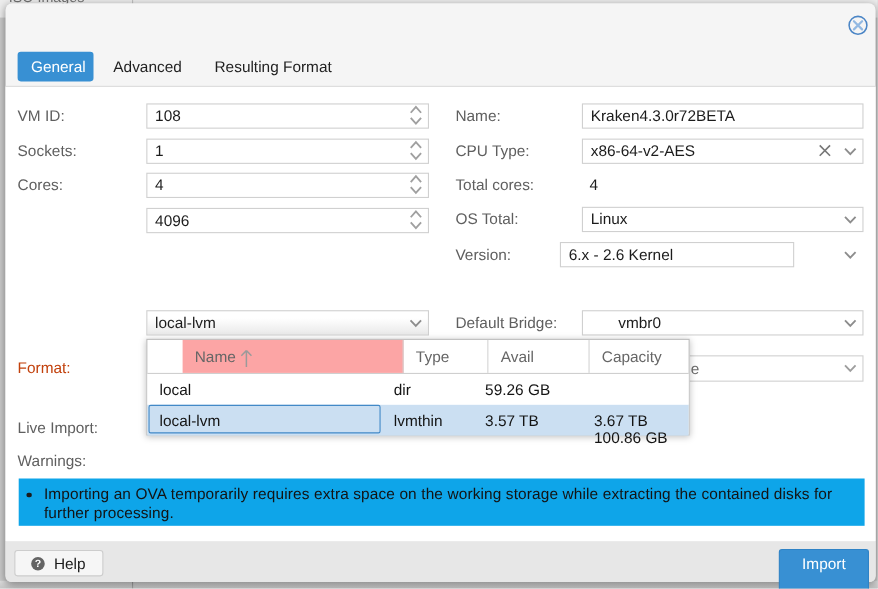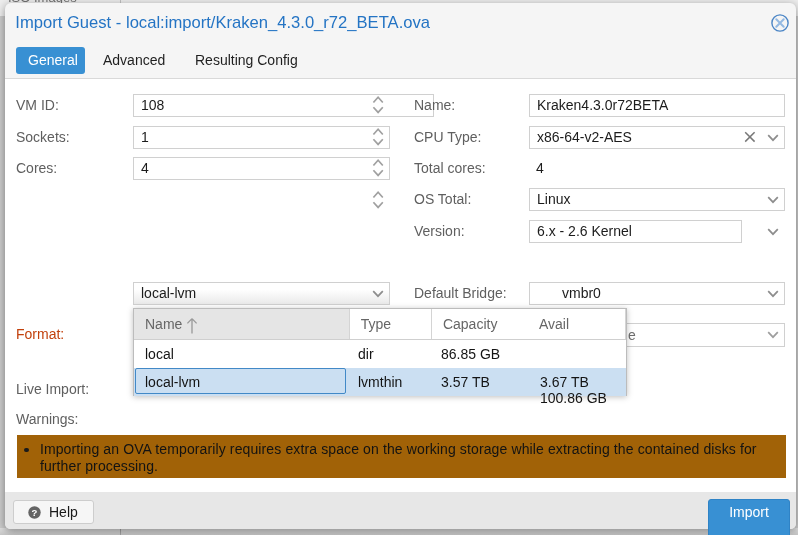--- a/index.html
+++ b/index.html
@@ -32,58 +32,58 @@
 svg { display:block; }
 
 #grid { left:128px; top:305px; width:494px; height:88px; background:#fff; border:1px solid #bcbcbc;
   box-shadow:0 1px 6px rgba(0,0,0,.25); z-index:5; }
 .gh { height:31px; border-bottom:1px solid #cfcfcf; display:flex; }
 .ghc { font-size:14px; color:#666; line-height:30px; padding-left:11px; border-right:1px solid #d4d4d4; }
 .gr { height:28px; display:flex; }
 .grc { font-size:14px; color:#141414; line-height:28px; padding-left:11px; }
 #focus { left:129.9px; top:365px; width:211.5px; height:25.5px; border:1px solid #4289c7; border-radius:2px; z-index:6; }
 
-#warn { left:12px; top:432px; width:769px; height:43px; background:#a16207; font-size:14px; color:#131313; letter-spacing:0.12px; }
+#warn { left:12px; top:432px; width:769px; height:43px; background:#0ea5e9; font-size:14px; color:#131313; letter-spacing:0.12px; }
 #warn .b { position:absolute; left:7.4px; top:12.6px; width:4.8px; height:4.8px; border-radius:50%; background:#1b1b1b; }
 #warn .t { position:absolute; left:22.9px; top:5.8px; line-height:17.2px; }
 
 #helpbtn { left:8px; top:497px; width:81px; height:24px; background:#f6f6f6; border:1px solid #cdcdcd;
   border-radius:3px; font-size:14px; color:#1a1a1a; line-height:22px; text-align:left; }
 #importbtn { left:703px; top:496px; width:82px; height:41px; background:#3890d3; border:1px solid #2f83c6;
   border-radius:3px; font-size:14px; color:#fff; line-height:24px; text-align:center; }
 </style>
 </head>
 <body>
 <div id="bgtop" class="abs">
     <span id="isotext">ISO Images</span>
   </div>
 <div id="bgvline-t" class="abs"></div>
 <div id="bgbottom" class="abs"></div>
 <div id="bgvline-b" class="abs"></div>
 
 <div id="dlg" class="abs">
-  <div id="title" class="abs">Import Guest - local:import/Kraken_4.3.0_r72_BETA.ova</div>
 
   <svg class="abs" style="left:765px; top:10px;" width="20" height="20" viewBox="0 0 20 20">
     <circle cx="10" cy="10" r="8.1" fill="none" stroke="#4c86c6" stroke-width="1.4"></circle>
     <path d="M6.3 6.3 L13.7 13.7 M13.7 6.3 L6.3 13.7" stroke="#93b9e2" stroke-width="2" stroke-linecap="round"></path>
   </svg>
   <div class="tab-on abs">General</div>
   <div class="tab abs" style="left:98px;">Advanced</div>
-  <div class="tab abs" style="left:190px;">Resulting Config</div>
+  <div class="tab abs" style="left:190px;">Resulting Format</div>
   <div id="hline" class="abs"></div>
   <div id="bodyw" class="abs"></div>
   <div id="footer" class="abs"></div>
 
   <div class="lbl abs" style="left:11px; top:91px;">VM ID:</div>
-  <div class="fld abs" style="left:128px; top:91px; width:301px;">108</div>
+  <div class="fld abs" style="left:128px; top:91px; width:257px;">108</div>
   <div class="lbl abs" style="left:11px; top:122.5px;">Sockets:</div>
   <div class="fld abs" style="left:128px; top:122.5px; width:257px;">1</div>
   <div class="lbl abs" style="left:11px; top:154px;">Cores:</div>
   <div class="fld abs" style="left:128px; top:154px; width:257px;">4</div>
+  <div class="fld abs" style="left:128px; top:185.5px; width:257px;">4096</div>
 
   <svg class="abs" style="left:364px; top:91px;" width="18" height="22" viewBox="0 0 18 22">
     <path d="M4.4 8.5 L9.1 3.2 L13.8 8.5" fill="none" stroke="#a0a0a0" stroke-width="1.7"></path>
     <path d="M4.4 13.2 L9.1 18.4 L13.8 13.2" fill="none" stroke="#a0a0a0" stroke-width="1.7"></path>
   </svg>
   <svg class="abs" style="left:364px; top:122.5px;" width="18" height="22" viewBox="0 0 18 22">
     <path d="M4.4 8.5 L9.1 3.2 L13.8 8.5" fill="none" stroke="#a0a0a0" stroke-width="1.7"></path>
     <path d="M4.4 13.2 L9.1 18.4 L13.8 13.2" fill="none" stroke="#a0a0a0" stroke-width="1.7"></path>
   </svg>
   <svg class="abs" style="left:364px; top:154px;" width="18" height="22" viewBox="0 0 18 22">
@@ -106,21 +106,21 @@
     <path d="M3.2 5.2 L8 10.2 L12.8 5.2" fill="none" stroke="#8d8d8d" stroke-width="1.7"></path>
   </svg>
   <div class="lbl abs" style="left:409px; top:154px;">Total cores:</div>
   <div class="val abs" style="left:531px; top:154px;">4</div>
   <div class="lbl abs" style="left:409px; top:185px;">OS Total:</div>
   <div class="fld abs" style="left:524px; top:185px; width:256px;">Linux</div>
   <svg class="abs" style="left:760.2px; top:189px;" width="16" height="16" viewBox="0 0 16 16">
     <path d="M3.2 5.2 L8 10.2 L12.8 5.2" fill="none" stroke="#8d8d8d" stroke-width="1.7"></path>
   </svg>
   <div class="lbl abs" style="left:409px; top:216.5px;">Version:</div>
-  <div class="fld abs" style="left:524px; top:216.5px; width:213px;">6.x - 2.6 Kernel</div>
+  <div class="fld abs" style="left:504px; top:216.5px; width:213px;">6.x - 2.6 Kernel</div>
   <svg class="abs" style="left:760.2px; top:220.5px;" width="16" height="16" viewBox="0 0 16 16">
     <path d="M3.2 5.2 L8 10.2 L12.8 5.2" fill="none" stroke="#8d8d8d" stroke-width="1.7"></path>
   </svg>
 
   <div class="fld abs" style="left:128px; top:278.5px; width:257px; background:linear-gradient(#ffffff 30%, #e9e9e9 100%);">local-lvm</div>
   <svg class="abs" style="left:365px; top:282.5px;" width="16" height="16" viewBox="0 0 16 16">
     <path d="M3.2 5.2 L8 10.2 L12.8 5.2" fill="none" stroke="#8d8d8d" stroke-width="1.7"></path>
   </svg>
   <div class="lbl abs" style="left:409px; top:278.5px;">Default Bridge:</div>
   <div class="fld abs" style="left:524px; top:278.5px; width:256px;padding-left:32px;">vmbr0</div>
@@ -134,31 +134,31 @@
   </div>
   <svg class="abs" style="left:760.2px; top:323.5px;" width="16" height="16" viewBox="0 0 16 16">
     <path d="M3.2 5.2 L8 10.2 L12.8 5.2" fill="none" stroke="#9e9e9e" stroke-width="1.7"></path>
   </svg>
 
   <div class="lbl abs" style="left:11px; top:374.5px;">Live Import:</div>
   <div class="lbl abs" style="left:11px; top:405px;">Warnings:</div>
 
   <div id="grid" class="abs">
     <div class="gh">
-      <div class="ghc" style="width:218px; background:#e5e5e5; position:relative;">Name<svg style="position:absolute; left:51.5px; top:8px;" width="12" height="18" viewBox="0 0 12 18">
+      <div class="ghc" style="width:218px; background:#fca5a5; position:relative;margin-left:32px;">Name<svg style="position:absolute; left:51.5px; top:8px;" width="12" height="18" viewBox="0 0 12 18">
             <path d="M6 16.6 L6 1.6 M1.4 6.4 L6 1.6 M10.6 6.4 L6 1.6" fill="none" stroke="#9a9a9a" stroke-width="1.35"></path>
           </svg></div>
       <div class="ghc" style="width:83px;">Type</div>
+      <div class="ghc" style="width:99px;">Avail</div>
       <div class="ghc" style="width:97px; border-right:none;">Capacity</div>
-      <div class="ghc" style="width:99px;">Avail</div>
     </div>
     <div class="gr" style="background:#fff;">
       <div class="grc" style="width:213px;">local</div>
       <div class="grc" style="width:83px;">dir</div>
-      <div class="grc" style="width:99px;">86.85 GB</div>
+      <div class="grc" style="width:99px;">59.26 GB</div>
       <div class="grc" style="width:97px;margin-top:44px;">100.86 GB</div>
     </div>
     <div class="gr" style="background:#cbdff2;">
       <div class="grc" style="width:213px;">local-lvm</div>
       <div class="grc" style="width:83px;">lvmthin</div>
       <div class="grc" style="width:99px;">3.57 TB</div>
       <div class="grc" style="width:97px;">3.67 TB</div>
     </div>
   </div>
   <div id="focus" class="abs"></div>

